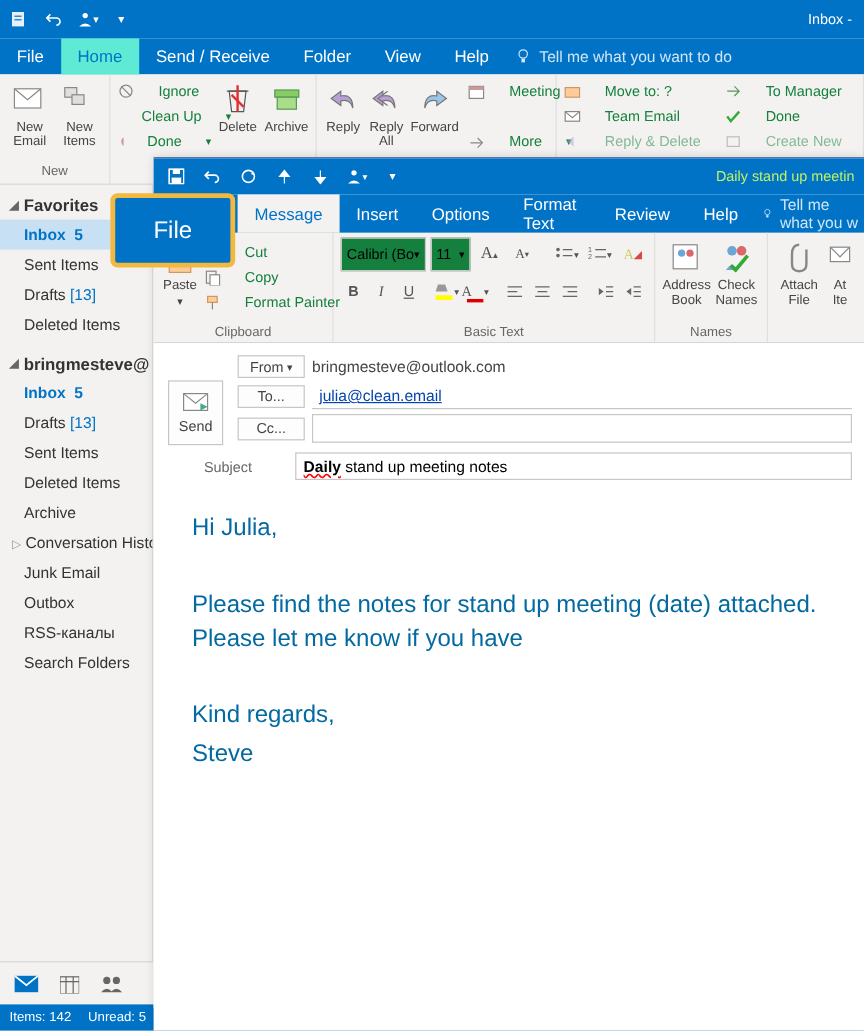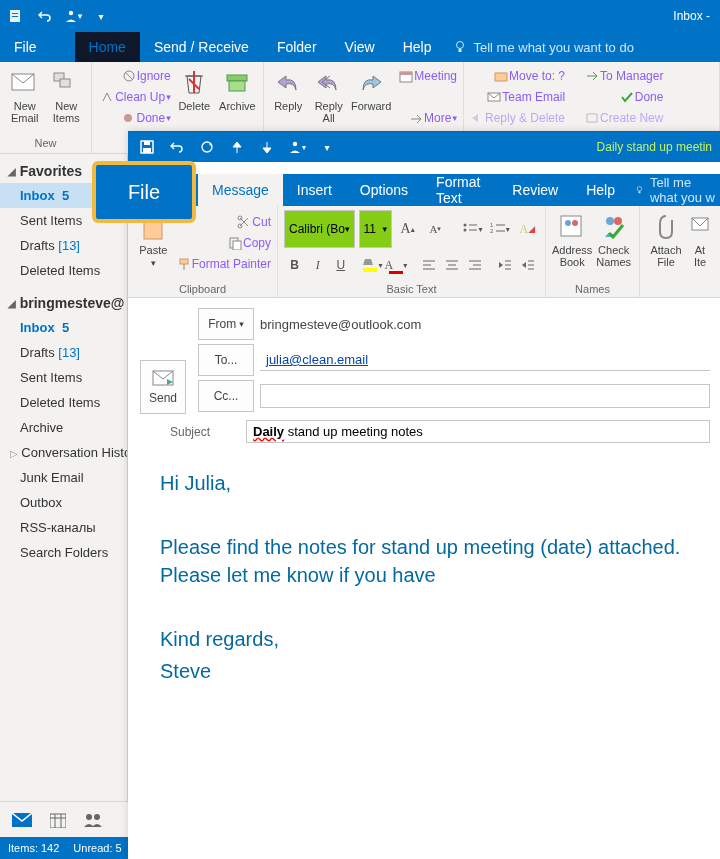--- a/index.html
+++ b/index.html
@@ -10,32 +10,32 @@
 
 
 .titlebar { height: 32px; background: #0173c7; display: flex; align-items: center; padding: 0 6px; }
 .titlebar .qat { display: flex; gap: 6px; align-items: center; }
 .qat-btn { width: 22px; height: 22px; display: flex; align-items: center; justify-content: center; color: #fff; font-size: 14px; cursor: pointer; }
 .titlebar .title-text { margin-left: auto; color: #fff; font-size: 12px; padding-right: 4px; }
 
 
 .ribbon-tabs { height: 30px; background: #0173c7; display: flex; align-items: stretch; }
 .rtab { padding: 0 14px; color: #fff; font-size: 14px; display: flex; align-items: center; cursor: pointer; }
-.rtab.active { background: #0f172a; color: #0173c7; margin-left: 24px; }
+.rtab.active { background: #5eead4; color: #0173c7; }
 .tellme { display: flex; align-items: center; color: #cfe6f7; font-size: 13px; gap: 6px; padding-left: 8px; }
 .bulb { width: 14px; height: 14px; }
 
 
 .ribbon-body { height: 92px; background: #f3f2f1; border-bottom: 1px solid #d8d6d4; display: flex; }
 .rgroup { border-right: 1px solid #e1dfdd; padding: 4px 6px 2px 6px; display: flex; flex-direction: column; justify-content: space-between; }
 .rgroup-content { display: flex; gap: 4px; align-items: flex-start; }
 .bigbtn { width: 42px; display: flex; flex-direction: column; align-items: center; gap: 2px; font-size: 11px; color: #444; cursor: pointer; text-align: center; }
 .bigbtn .ico { width: 32px; height: 32px; display: flex; align-items: center; justify-content: center; }
 .rgroup-label { text-align: center; font-size: 11px; color: #666; padding: 2px 0; }
-.smallrow { display: flex; align-items: center; gap: 1px; font-size: 12px; color: #8b5cf6; cursor: pointer; height: 20px; white-space: nowrap; justify-content: flex-end; }
+.smallrow { display: flex; align-items: center; gap: 20px; font-size: 12px; color: #15803d; cursor: pointer; height: 20px; white-space: nowrap; }
 .col { display: flex; flex-direction: column; gap: 1px; }
 
 
 .sidebar { position: absolute; top: 155px; left: 0; width: 128px; bottom: 22px; background: #f3f2f1; border-right: 1px solid #d8d6d4; overflow: hidden; }
 .side-sect { padding: 4px 0; }
 .side-head { padding: 4px 8px; font-weight: bold; font-size: 14px; color: #333; display: flex; align-items: center; gap: 4px; }
 .side-item { padding: 5px 8px 5px 20px; font-size: 13px; color: #333; cursor: pointer; white-space: nowrap; }
 .side-item.selected { background: #c7e0f4; }
 .side-item .count { color: #0173c7; font-weight: bold; }
 .side-item.bold { font-weight: bold; color: #0173c7; }
@@ -50,37 +50,37 @@
 .compose { position: absolute; top: 131px; left: 128px; width: 592px; height: 728px; background: #fff; border-top: 1px solid #2b579a; box-shadow: 0 0 8px rgba(0,0,0,0.15); }
 
 
 .c-titlebar { height: 30px; background: #0173c7; display: flex; align-items: center; padding: 0 8px; gap: 8px; }
 .c-titlebar .title { margin-left: auto; color: #bef264; font-size: 12px; }
 
 
 .file-callout { position: absolute; top: 161px; left: 92px; width: 104px; height: 62px; background: #0173c7; color: #fff; border: 4px solid #f3b83e; border-radius: 6px; display: flex; align-items: center; justify-content: center; font-size: 20px; z-index: 30; }
 
 
-.c-tabs { height: 32px; background: #0173c7; display: flex; align-items: stretch; padding-left: 70px; margin-top: 12px; }
+.c-tabs { height: 32px; background: #0173c7; display: flex; align-items: stretch; padding-left: 70px; }
 .ctab { padding: 0 14px; color: #fff; font-size: 14px; display: flex; align-items: center; cursor: pointer; }
 .ctab.active { background: #f3f2f1; color: #0173c7; }
 
 
 .c-ribbon { height: 92px; background: #f3f2f1; border-bottom: 1px solid #d8d6d4; display: flex; font-size: 12px; }
 .cgroup { border-right: 1px solid #e1dfdd; padding: 4px 6px 2px 6px; display: flex; flex-direction: column; justify-content: space-between; }
 .cgroup-label { text-align: center; font-size: 11px; color: #666; }
 .btnrow { display: flex; gap: 4px; }
 .tbtn { width: 24px; height: 24px; display: flex; align-items: center; justify-content: center; cursor: pointer; color: #555; }
-.fontbox { border: 1px solid #c8c6c4; background: #84cc16; height: 38px; padding: 0 4px; font-size: 12px; display: flex; align-items: center; }
+.fontbox { border: 1px solid #c8c6c4; background: #15803d; height: 28px; padding: 0 4px; font-size: 12px; display: flex; align-items: center; }
 
 
 .c-header { padding: 10px 10px 6px 6px; background: #fff; }
 .hdr-row { display: flex; align-items: center; margin-bottom: 4px; }
 .send-btn { width: 46px; height: 54px; border: 1px solid #c8c6c4; background: #fdfdfd; display: flex; flex-direction: column; align-items: center; justify-content: center; gap: 4px; font-size: 12px; color: #444; cursor: pointer; }
-.addr-btn { width: 56px; height: 32px; border: 1px solid #c8c6c4; background: #fdfdfd; font-size: 12px; color: #444; display: flex; align-items: center; justify-content: center; cursor: pointer; margin-left: 6px; }
+.addr-btn { width: 56px; height: 19px; border: 1px solid #c8c6c4; background: #fdfdfd; font-size: 12px; color: #444; display: flex; align-items: center; justify-content: center; cursor: pointer; margin-left: 6px; }
 .addr-input { flex: 1; height: 24px; border: 1px solid #c8c6c4; padding: 0 6px; font-size: 13px; margin-left: 6px; }
 .addr-val { flex: 1; padding: 0 6px; font-size: 13px; color: #444; }
 .subj-label { width: 112px; text-align: center; font-size: 12px; color: #666; }
 .underline-wavy { text-decoration: underline wavy red; font-weight: bold; }
 .underline-blue { text-decoration: underline; color: #0645ad; }
 
 
 .c-body { padding: 16px 32px; font-size: 20px; color: #0369a1; line-height: 1.4; background: #fff; height: 430px; }
 .c-body p { margin-bottom: 4px; }
 

